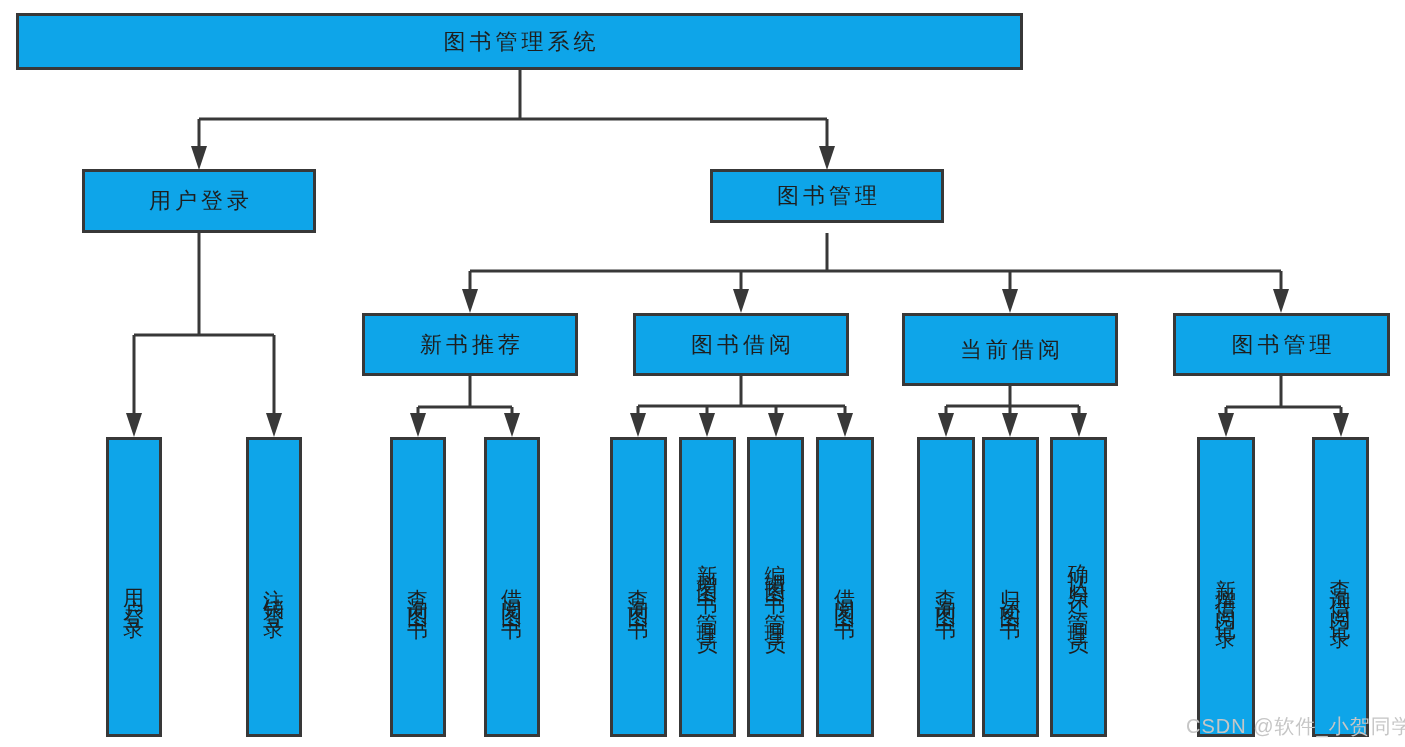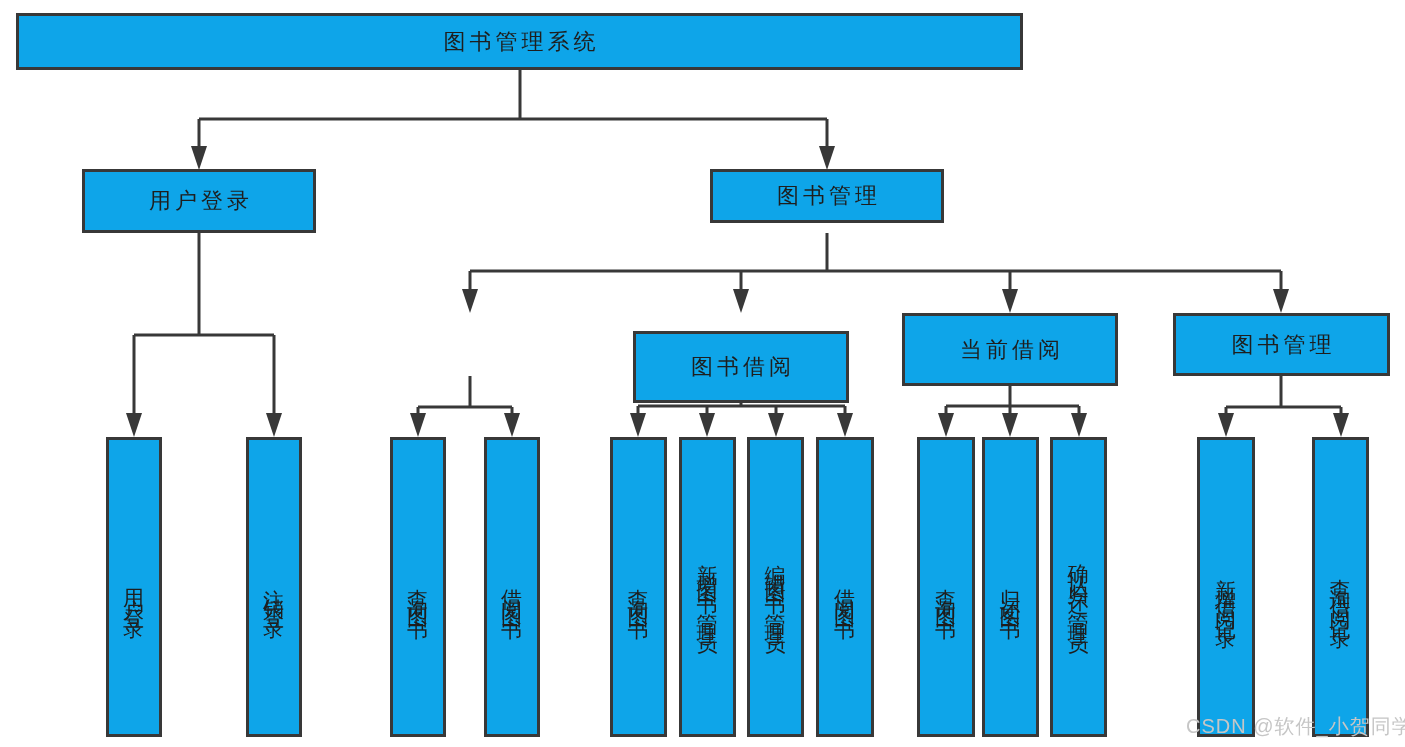--- a/index.html
+++ b/index.html
@@ -99,21 +99,24 @@
     <span>图书管理系统</span>
   </div>
 
   <div class="box h" style="left:82px;top:169px;width:234px;height:64px">
     <span>用户登录</span>
   </div>
   <div class="box h" style="left:710px;top:169px;width:234px;height:54px">
     <span>图书管理</span>
   </div>
 
-  <div class="box h" style="left:633px;top:331px;width:216px;height:72px">
+  <div class="box h" style="left:362px;top:313px;width:216px;height:63px">
+    <span>新书推荐</span>
+  </div>
+  <div class="box h" style="left:633px;top:313px;width:216px;height:63px">
     <span>图书借阅</span>
   </div>
   <div class="box h" style="left:902px;top:313px;width:216px;height:73px">
     <span>当前借阅</span>
   </div>
   <div class="box h" style="left:1173px;top:313px;width:217px;height:63px">
     <span>图书管理</span>
   </div>
 
   <div class="box v" style="left:106px;top:437px;width:56px;height:300px">

